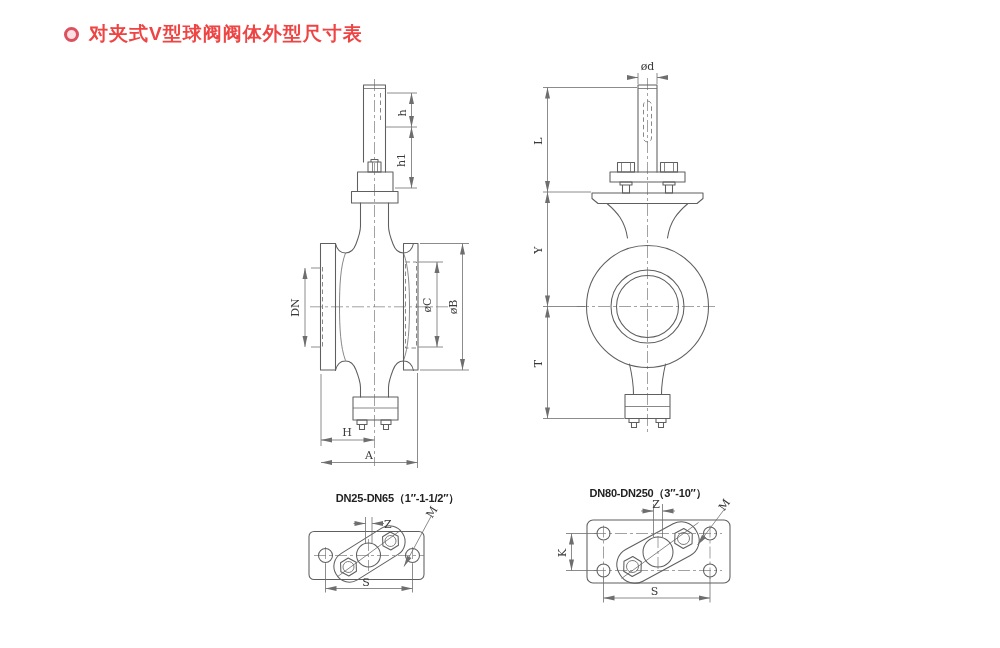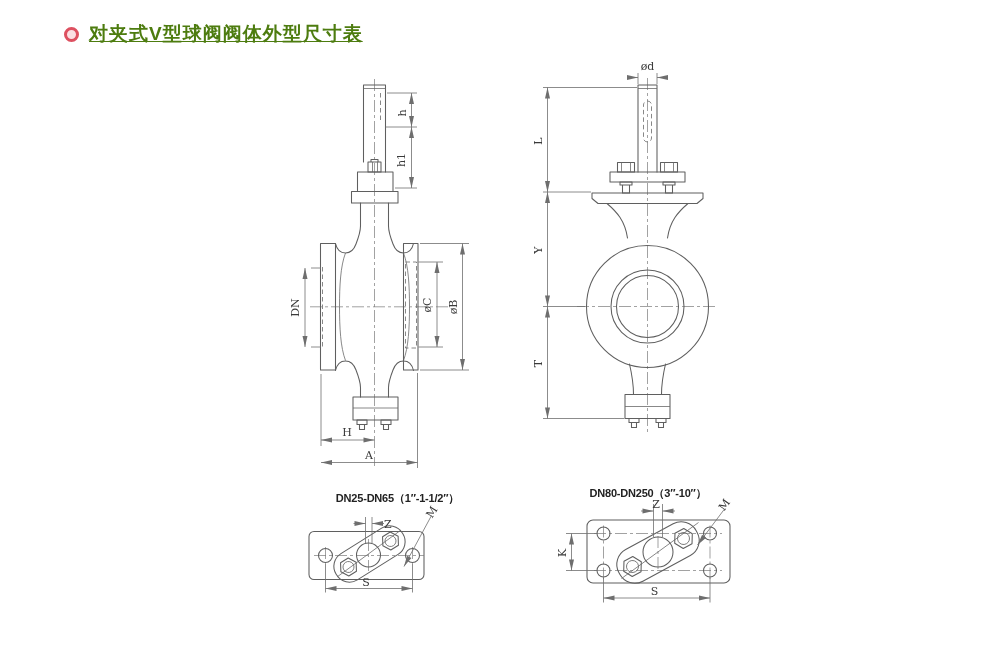--- a/index.html
+++ b/index.html
@@ -1,21 +1,21 @@
 <!DOCTYPE html>
 <html><head>
 <meta charset="utf-8">
 <style>
   html,body{margin:0;padding:0;background:#fff;}
   .page{position:relative;width:1000px;height:648px;background:#ffffff;overflow:hidden;
         font-family:"Liberation Sans","DejaVu Sans",sans-serif;}
   .title-row{position:absolute;left:64px;top:21px;display:flex;align-items:center;gap:10px;}
   .bullet{width:9px;height:9px;border-radius:50%;border:3px solid #dd5060;background:#fbdfe3;}
-  .main-title{font-size:19px;font-weight:bold;color:#4d7c0f;letter-spacing:1px;
-              font-family:"Liberation Sans","DejaVu Sans",sans-serif;text-decoration:underline;}
+  .main-title{font-size:19px;font-weight:bold;color:#ef4444;letter-spacing:1px;
+              font-family:"Liberation Sans","DejaVu Sans",sans-serif;}
   svg{position:absolute;left:0;top:0;}
   .ol{fill:none;stroke:#5f5f5f;stroke-width:1.05;stroke-linecap:round;stroke-linejoin:round;}
   .tl{fill:none;stroke:#6a6a6a;stroke-width:0.8;}
   .dim{fill:none;stroke:#6e6e6e;stroke-width:0.8;}
   .cl{fill:none;stroke:#7a7a7a;stroke-width:0.7;stroke-dasharray:12 3 3 3;}
   .hid{fill:none;stroke:#6a6a6a;stroke-width:0.8;stroke-dasharray:4.5 3;}
   .dl{font-family:"DejaVu Serif","Liberation Serif",serif;font-size:11px;fill:#3a3a3a;}
   .dt{font-family:"Liberation Sans","DejaVu Sans",sans-serif;font-size:11px;font-weight:bold;
       fill:#222;letter-spacing:-0.2px;}
 </style>

